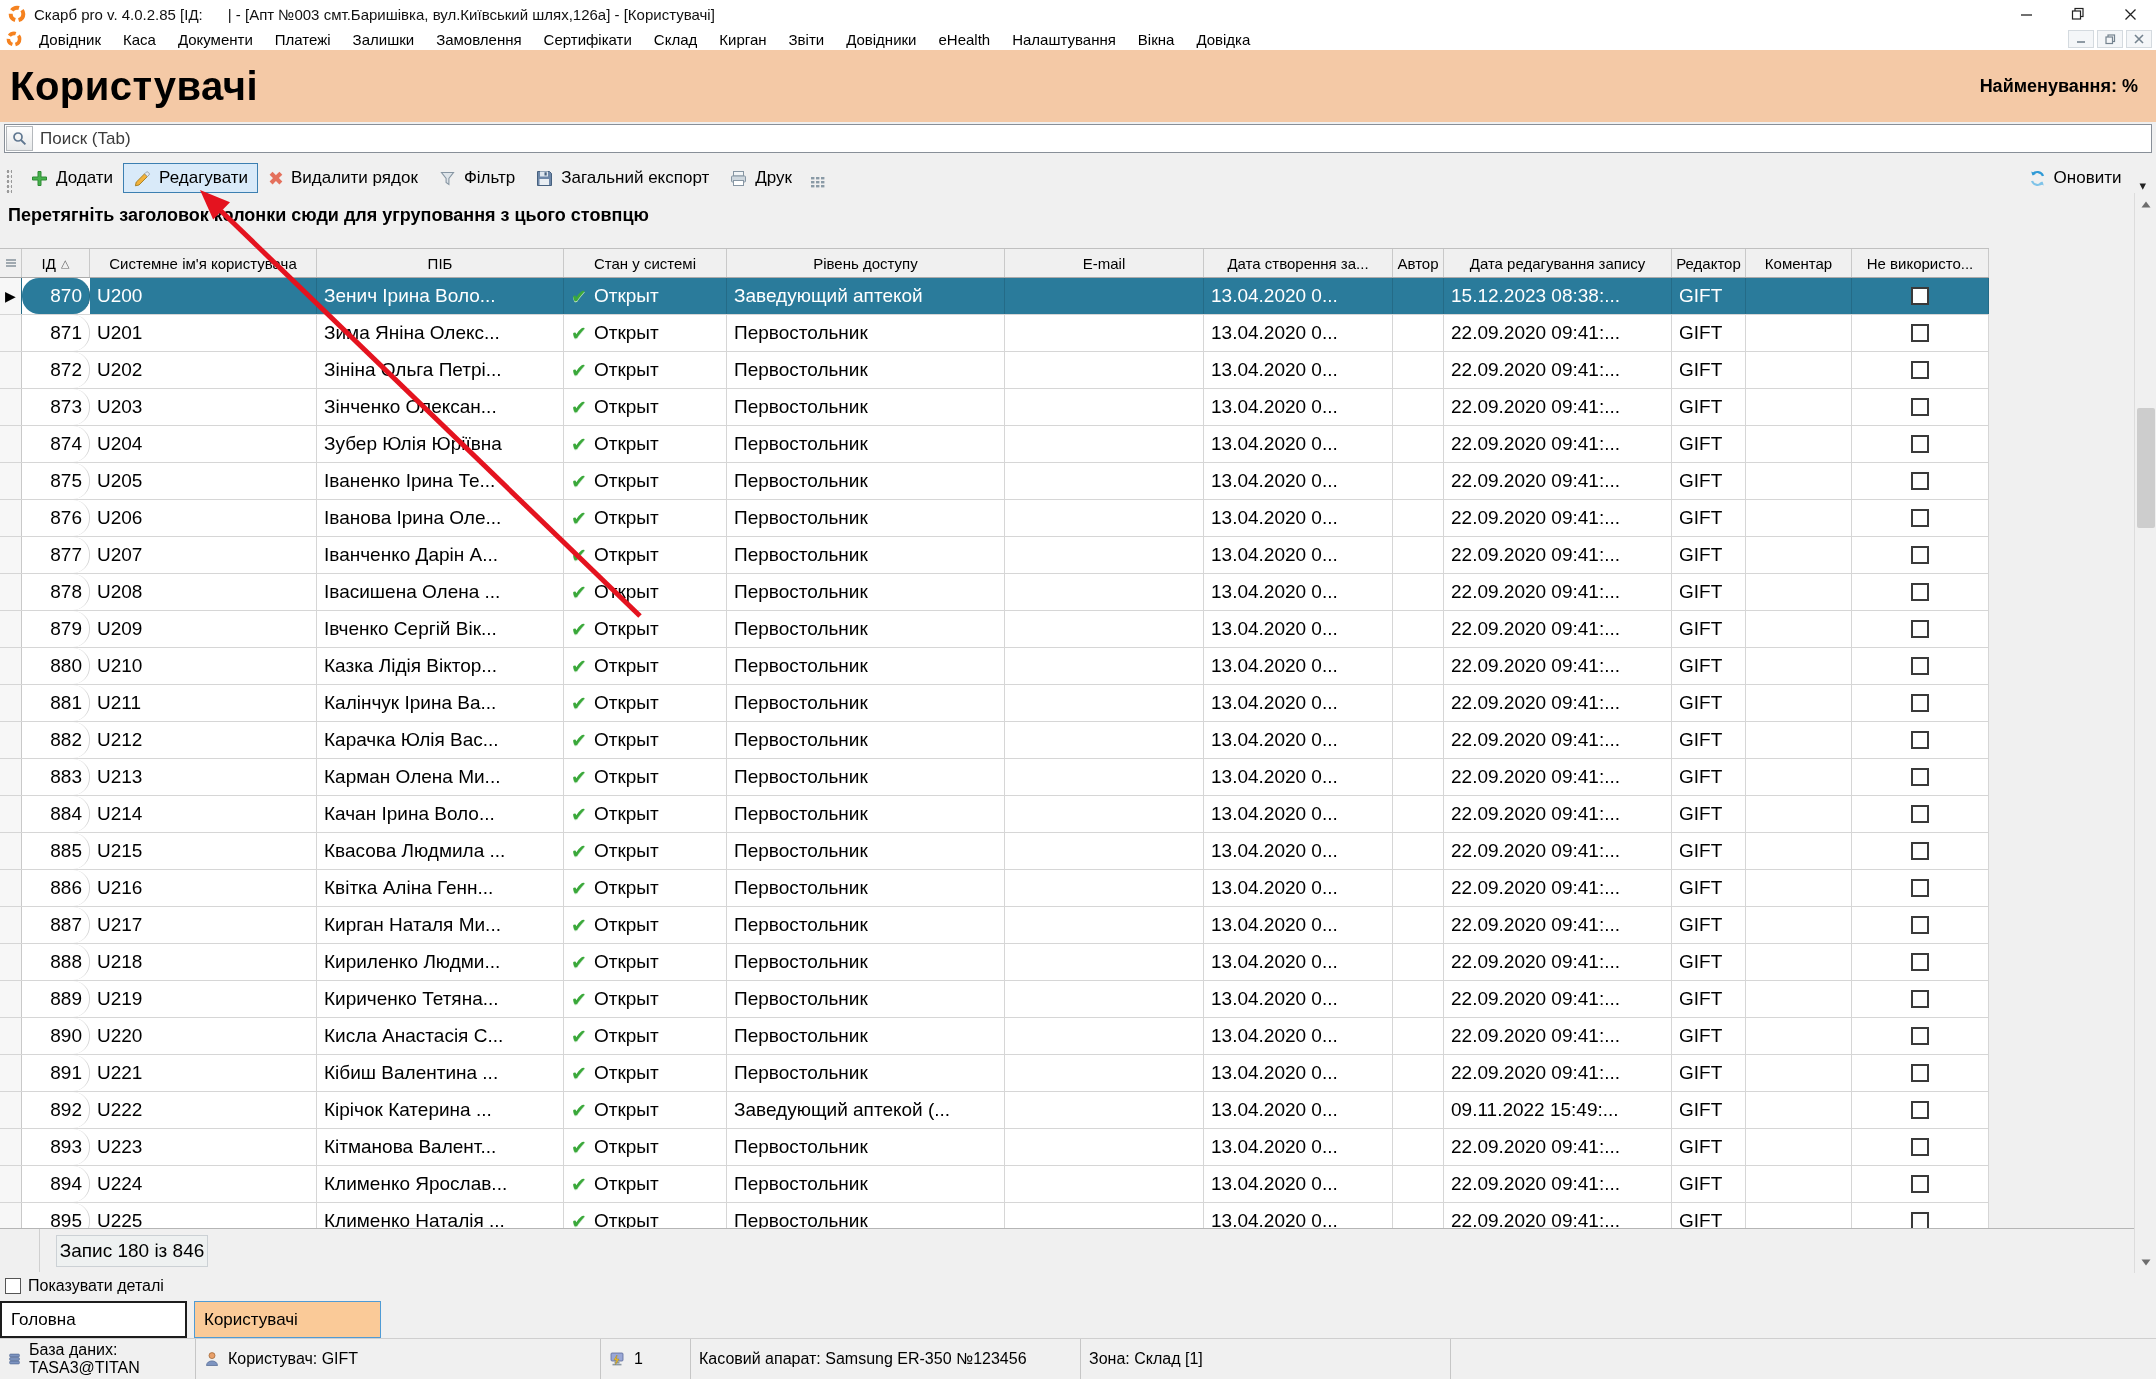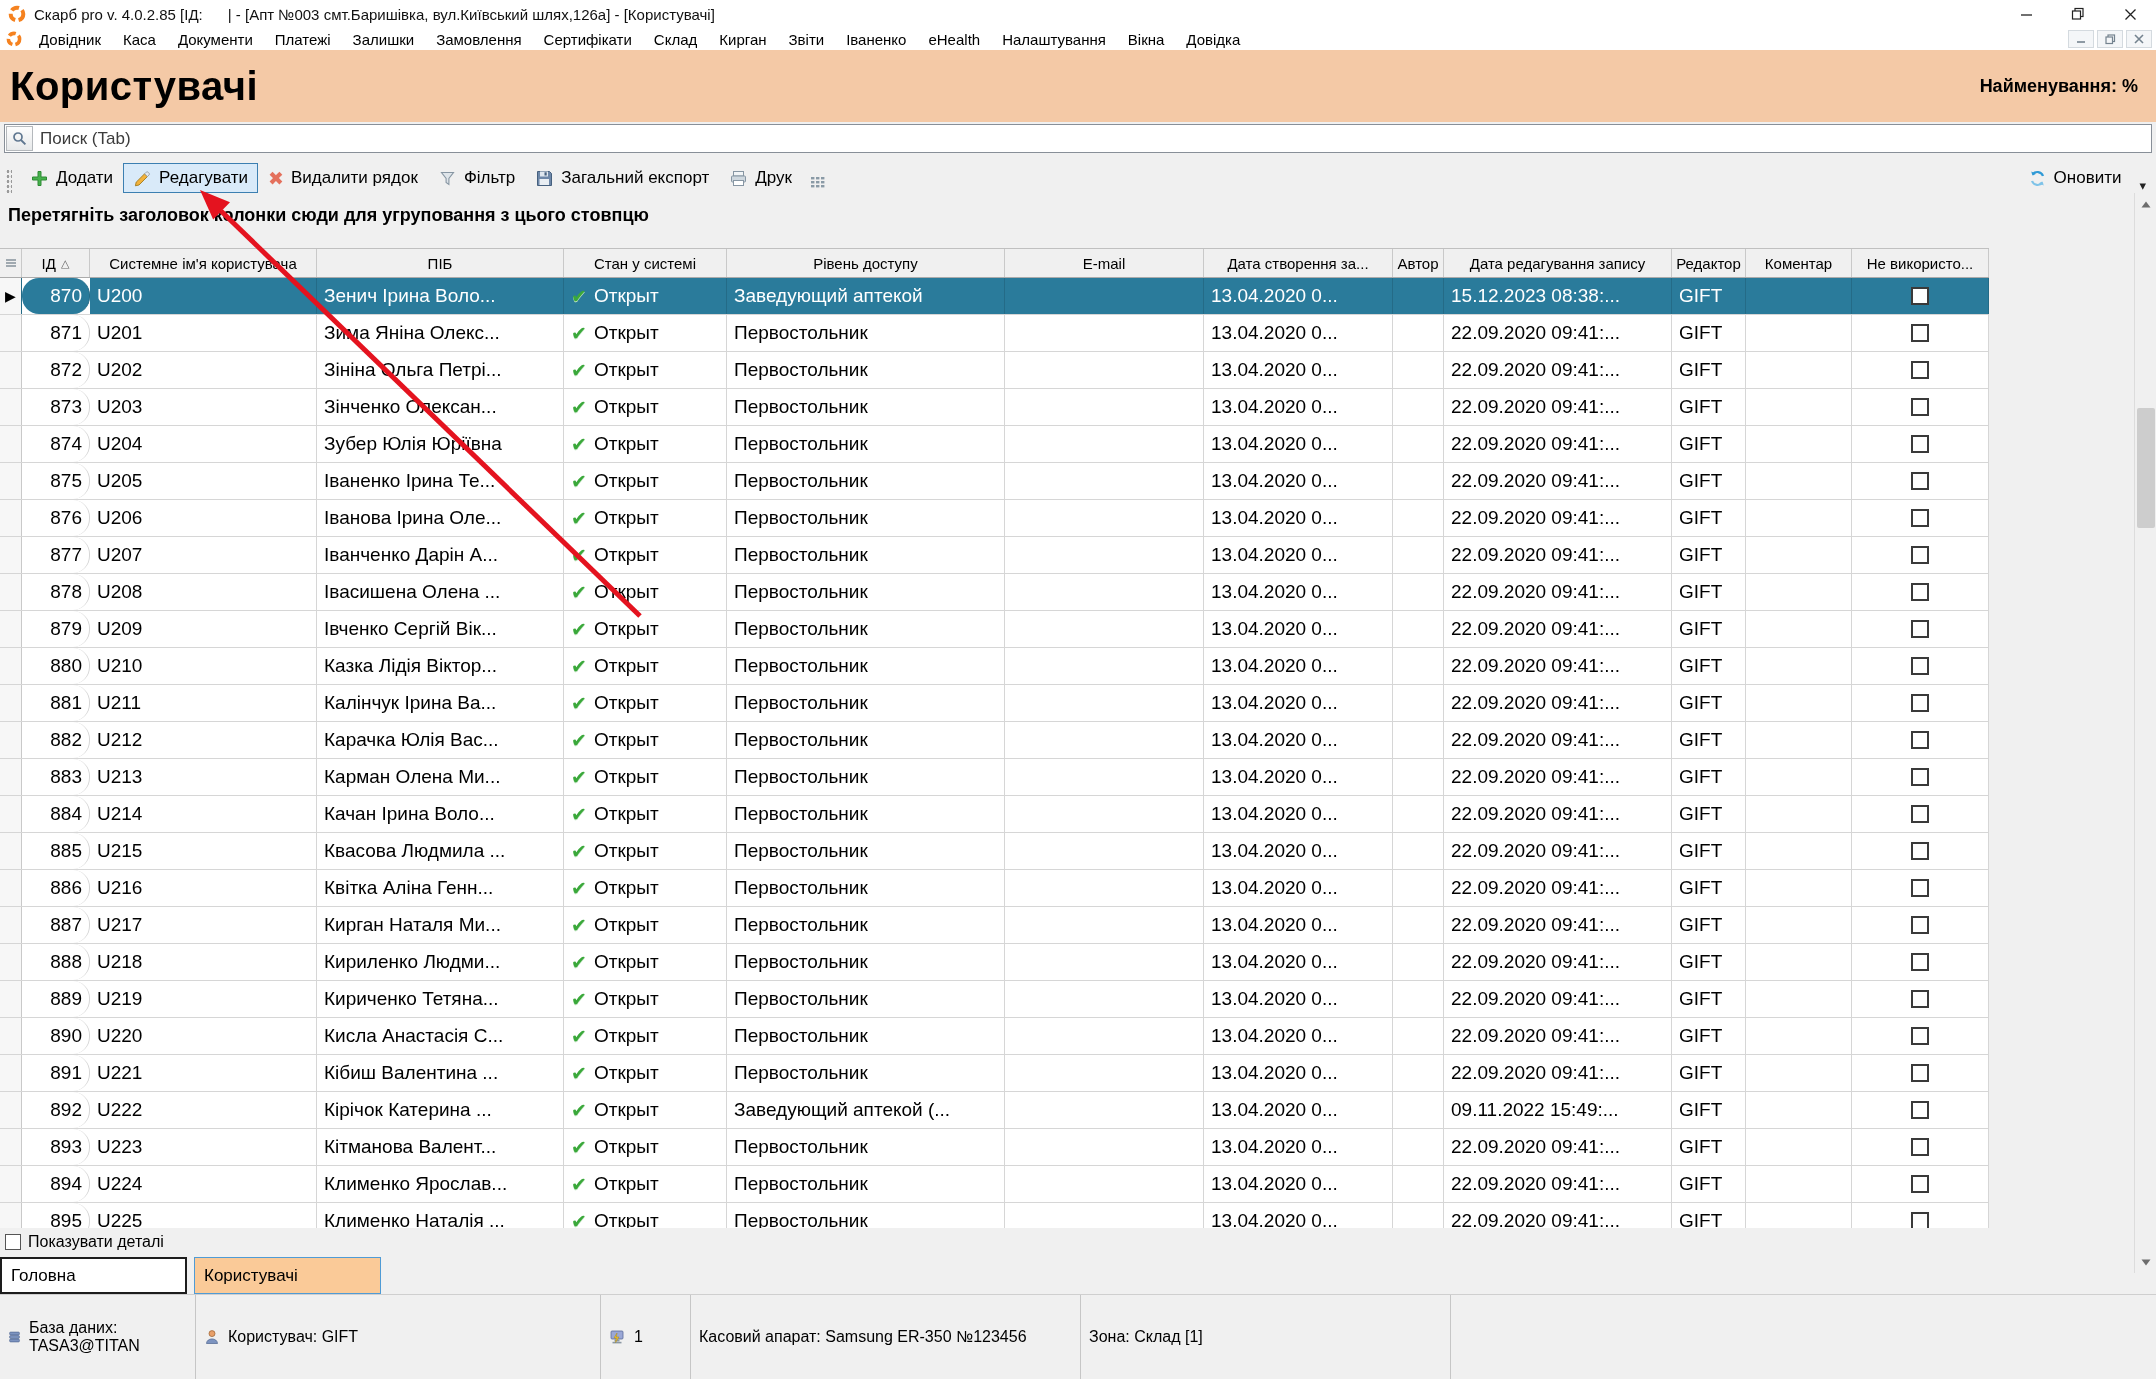--- a/index.html
+++ b/index.html
@@ -126,21 +126,21 @@
         <div class="menu-item">Довідник</div>
         <div class="menu-item">Каса</div>
         <div class="menu-item">Документи</div>
         <div class="menu-item">Платежі</div>
         <div class="menu-item">Залишки</div>
         <div class="menu-item">Замовлення</div>
         <div class="menu-item">Сертифікати</div>
         <div class="menu-item">Склад</div>
         <div class="menu-item">Кирган</div>
         <div class="menu-item">Звіти</div>
-        <div class="menu-item">Іваненко</div>
+        <div class="menu-item">Довідники</div>
         <div class="menu-item">eHealth</div>
         <div class="menu-item">Налаштування</div>
         <div class="menu-item">Вікна</div>
         <div class="menu-item">Довідка</div>
       </div>
     <div class="mdi-controls">
       <div class="mdi-btn">
           <svg width="10" height="10" viewBox="0 0 10 10">
             <path d="M1 8 H9" stroke="#74838f" stroke-width="1.6"></path>
           </svg>
@@ -827,20 +827,24 @@
           <div class="g-cell" style="width: 228px;">22.09.2020 09:41:...</div>
           <div class="g-cell" style="width: 74px;">GIFT</div>
           <div class="g-cell" style="width: 106px;"></div>
           <div class="g-cell center" style="width: 137px;">
             <span class="cb"></span>
           </div>
         </div>
       </div>
   </div>
 
+  <div class="recordbar">
+    <div class="rc-left"></div>
+    <div class="record-box">Запис 180 із 846</div>
+  </div>
 
   <div class="detailsrow">
     <span class="cb-small"></span>
     <span>Показувати деталі</span>
   </div>
 
   <div class="tabsrow">
     <div class="tab inactive">
         <span>Головна</span>
       </div>

